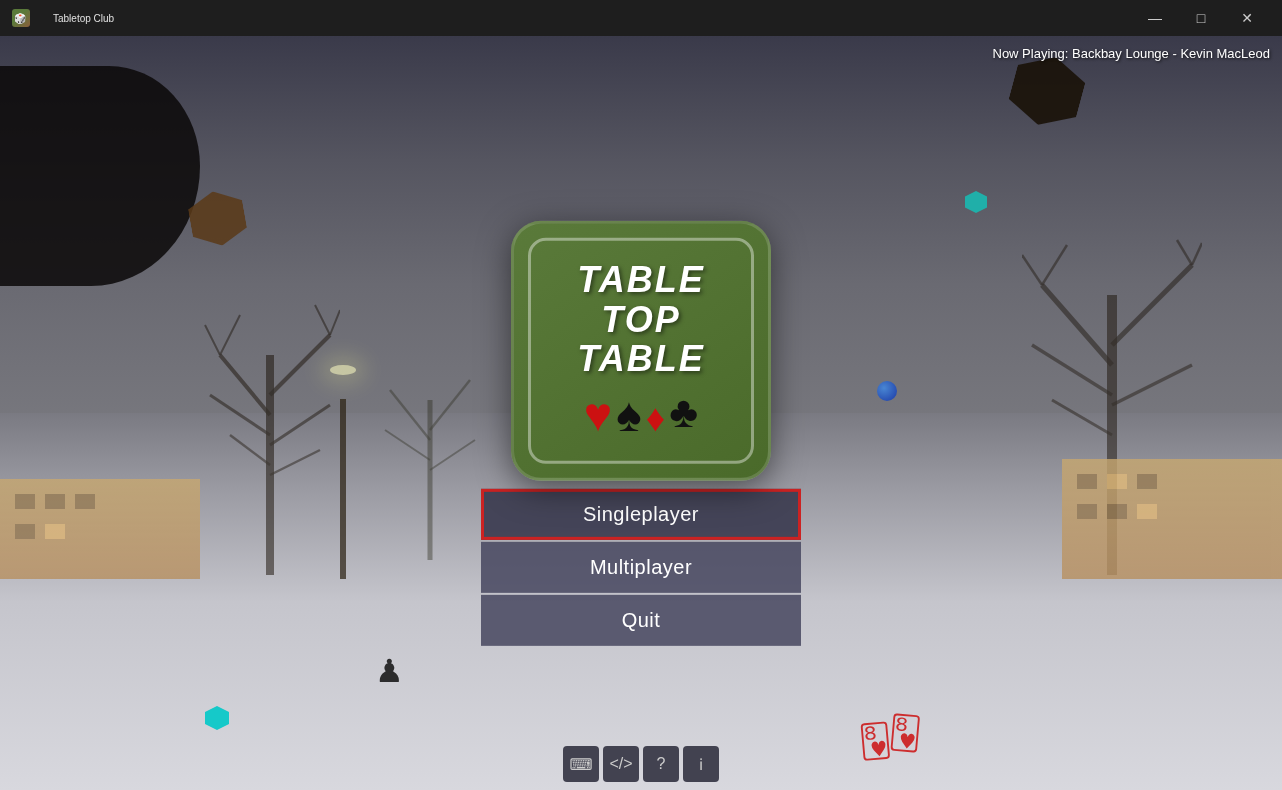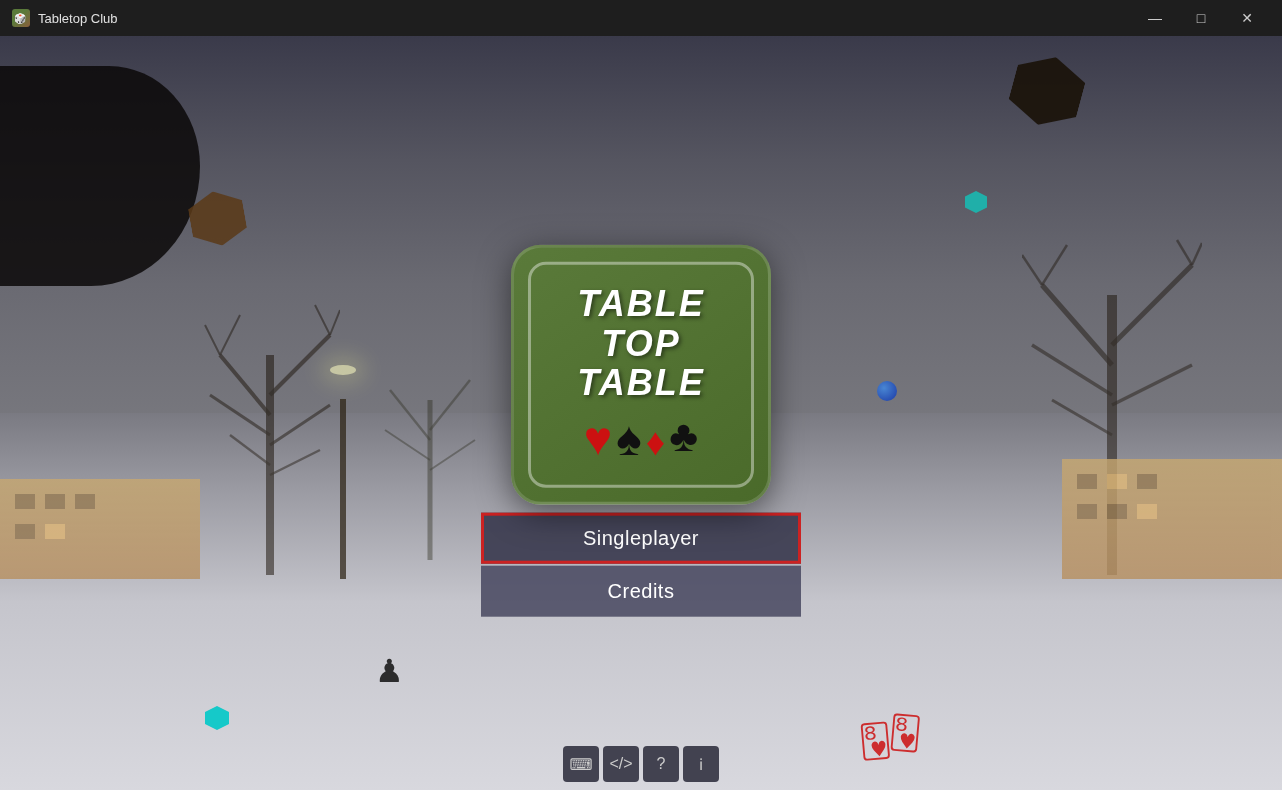--- a/index.html
+++ b/index.html
@@ -40,22 +40,23 @@
       border-radius: 3px;
       background: linear-gradient(135deg, #5a7a3a 40%, #8b5e3c 100%);
       display: flex;
       align-items: center;
       justify-content: center;
       font-size: 10px;
     }
 
     #titlebar-title {
       color: #e0e0e0;
-      font-size: 13px;
+      font-size: 10px;
       font-weight: 400;
+      margin-left: 15px;
     }
 
     #titlebar-controls {
       display: flex;
       gap: 0;
     }
 
     .titlebar-btn {
       width: 46px;
       height: 36px;
@@ -311,41 +312,43 @@
 
   <div style="position:absolute; top:345px; right:385px; width:20px; height:20px; background:radial-gradient(circle at 35% 35%, #4488dd, #1133aa); border-radius:50%; opacity:0.9;"></div>
 
   <div style="position:absolute; bottom:100px; left:375px; font-size:32px; color:#111; opacity:0.85;">♟</div>
 
   <div style="position:absolute; bottom:60px; left:205px; width:24px; height:24px; background:#00c8c8; clip-path:polygon(50% 0%, 100% 25%, 100% 75%, 50% 100%, 0% 75%, 0% 25%); opacity:0.9;"></div>
 
   <div style="position:absolute; bottom:30px; right:390px; font-size:32px; color:#cc1111; opacity:0.85; transform:rotate(-5deg);">🂸</div>
   <div style="position:absolute; bottom:38px; right:360px; font-size:32px; color:#cc1111; opacity:0.85; transform:rotate(5deg);">🂸</div>
 
+  <div id="now-playing">Now Playing: Backbay Lounge - Kevin MacLeod</div>
 
   <div id="menu-container">
 
     <div id="logo">
 
       <div style="position:absolute; top:14px; left:14px; right:14px; bottom:14px; border:3px solid rgba(255,255,255,0.4); border-radius:18px;"></div>
       <div id="logo-text">
         <span>TABLE</span><br>
         <span>TOP</span><br>
         <span>TABLE</span>
       </div>
       <div id="logo-suits">
         <span style="color:#cc1111; font-size:48px;">♥</span>
         <span style="color:#111111; font-size:48px;">♠</span>
         <span style="color:#cc1111; font-size:38px; margin-top:10px;">♦</span>
         <span style="color:#111111; font-size:44px;">♣</span>
       </div>
     </div>
 
     <button class="menu-btn active">Singleplayer</button>
-    <button class="menu-btn">Credits</button>
+    <button class="menu-btn">Multiplayer</button>
+    <button class="menu-btn">Quit</button>
 
   </div>
 
   <div id="bottom-toolbar">
     <div class="toolbar-icon">⌨</div>
     <div class="toolbar-icon">&lt;/&gt;</div>
     <div class="toolbar-icon">?</div>
     <div class="toolbar-icon">ℹ</div>
   </div>
 

